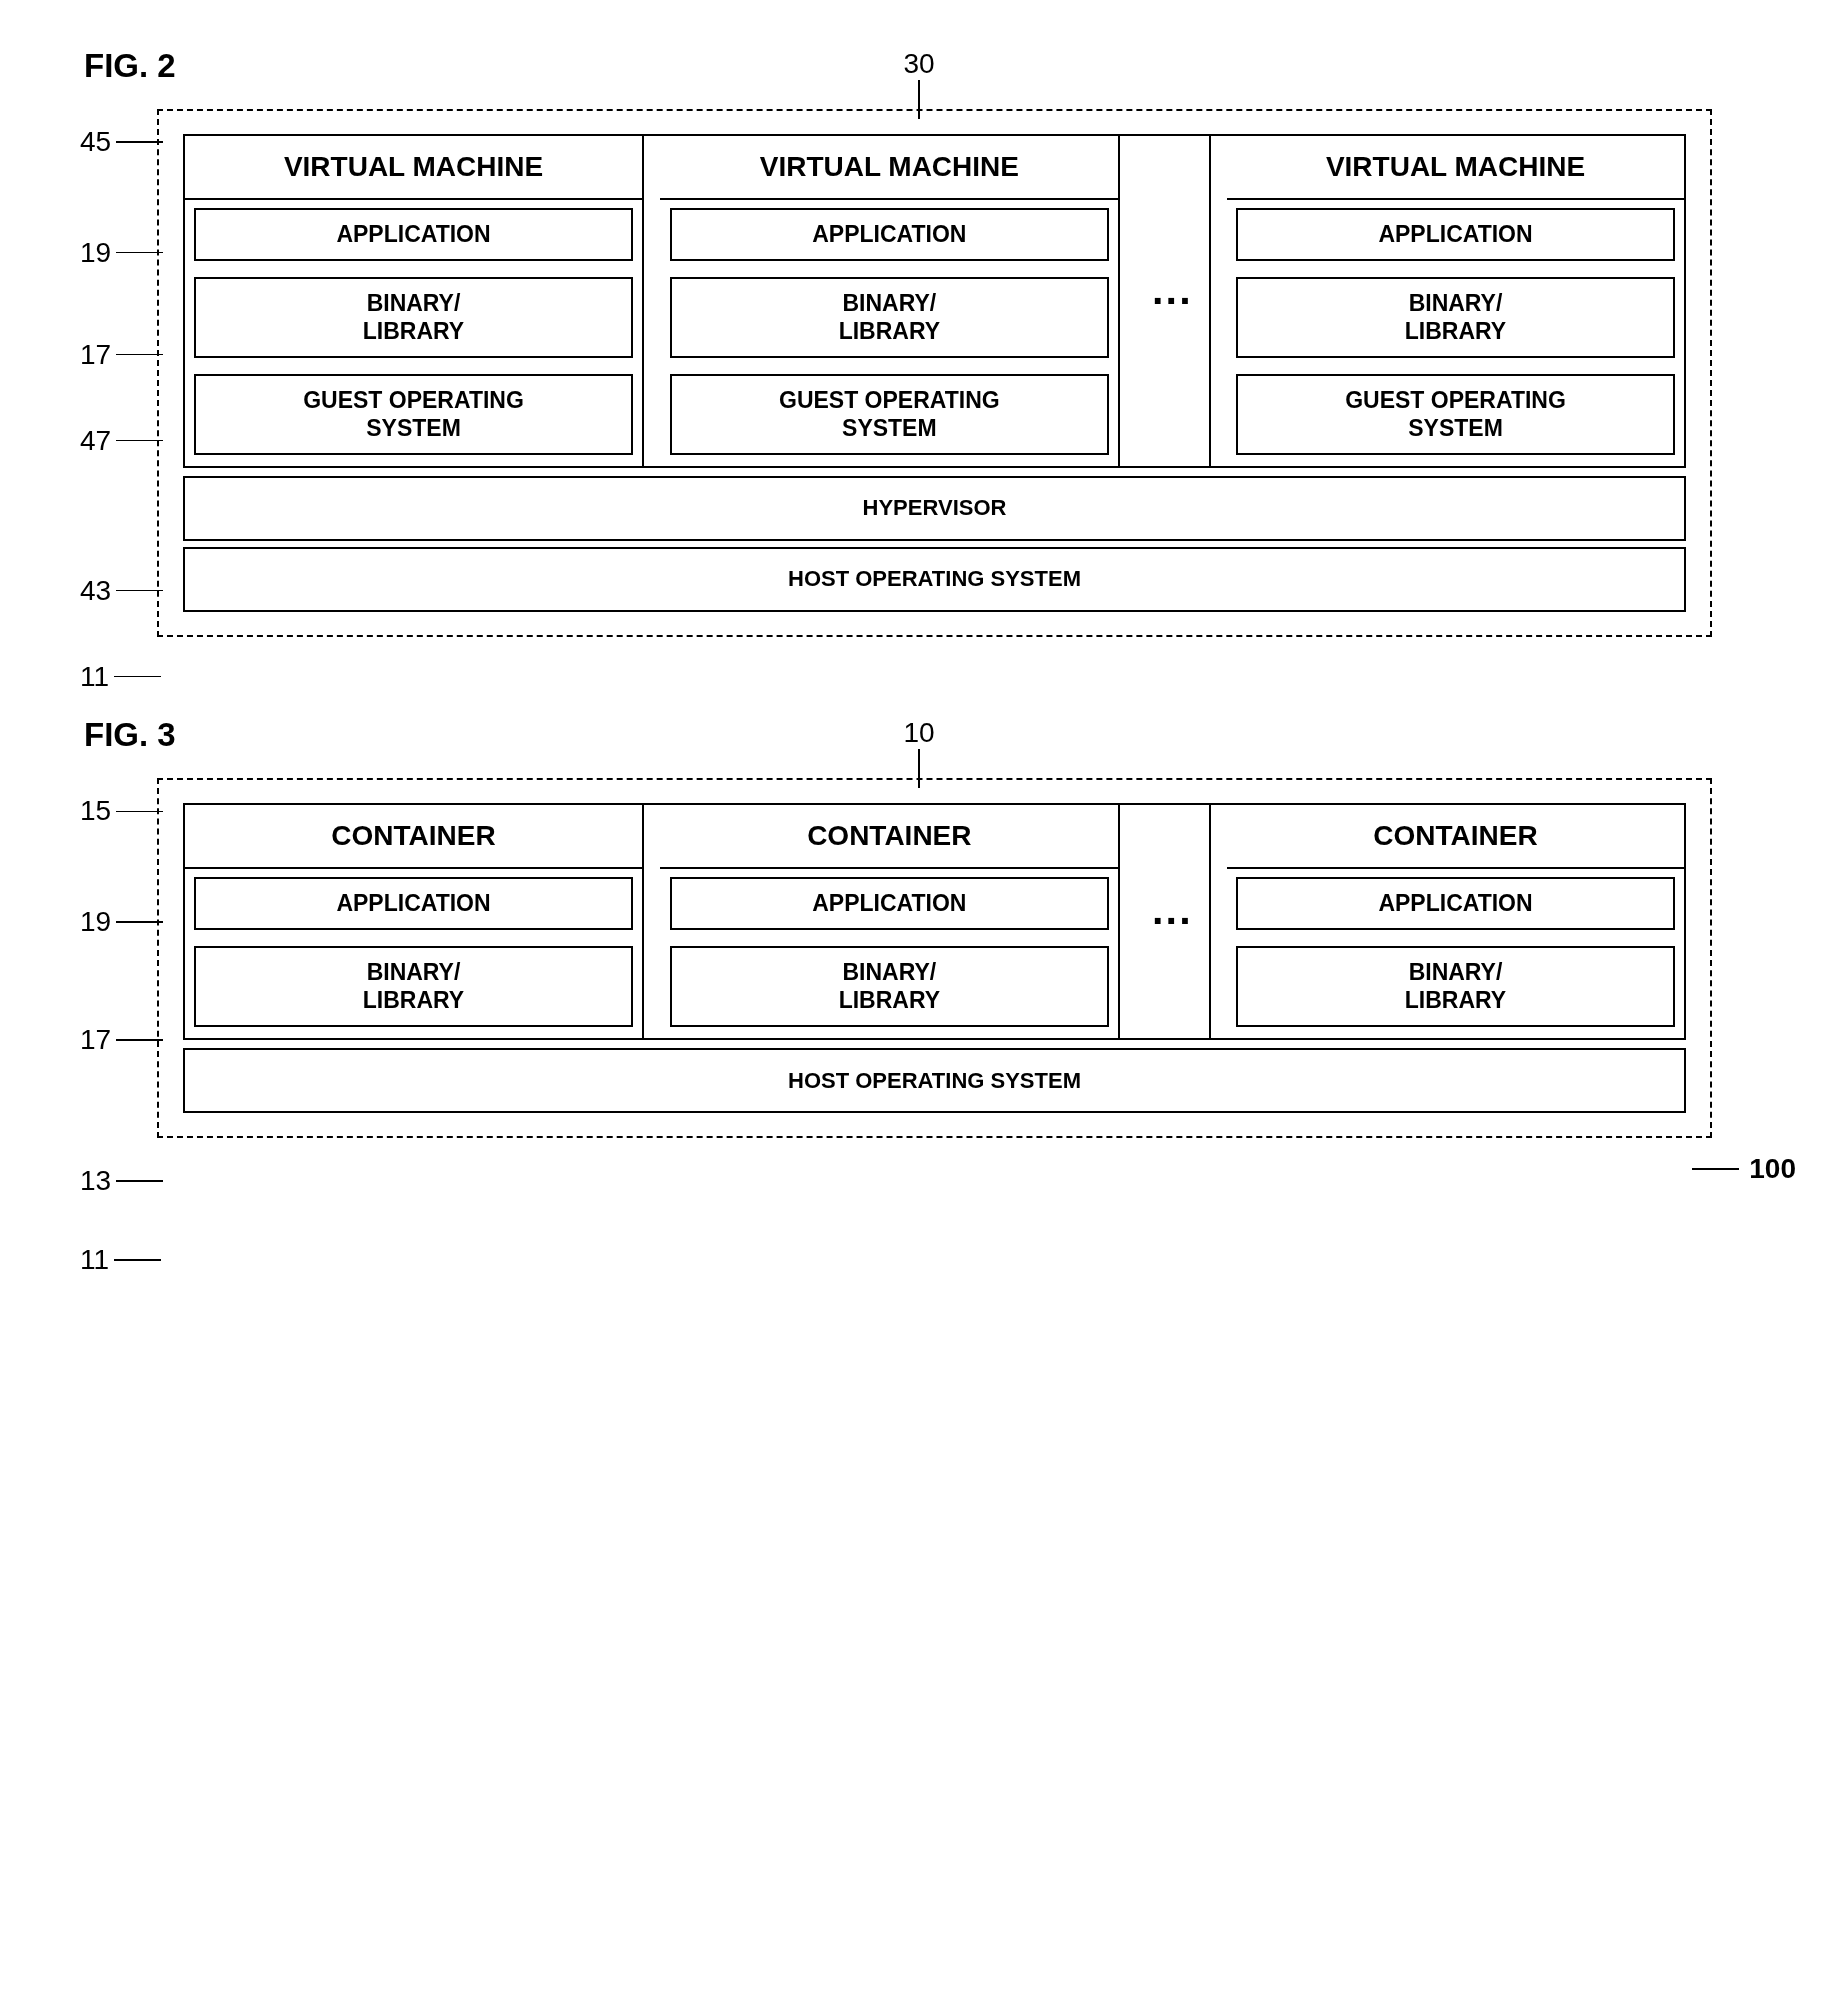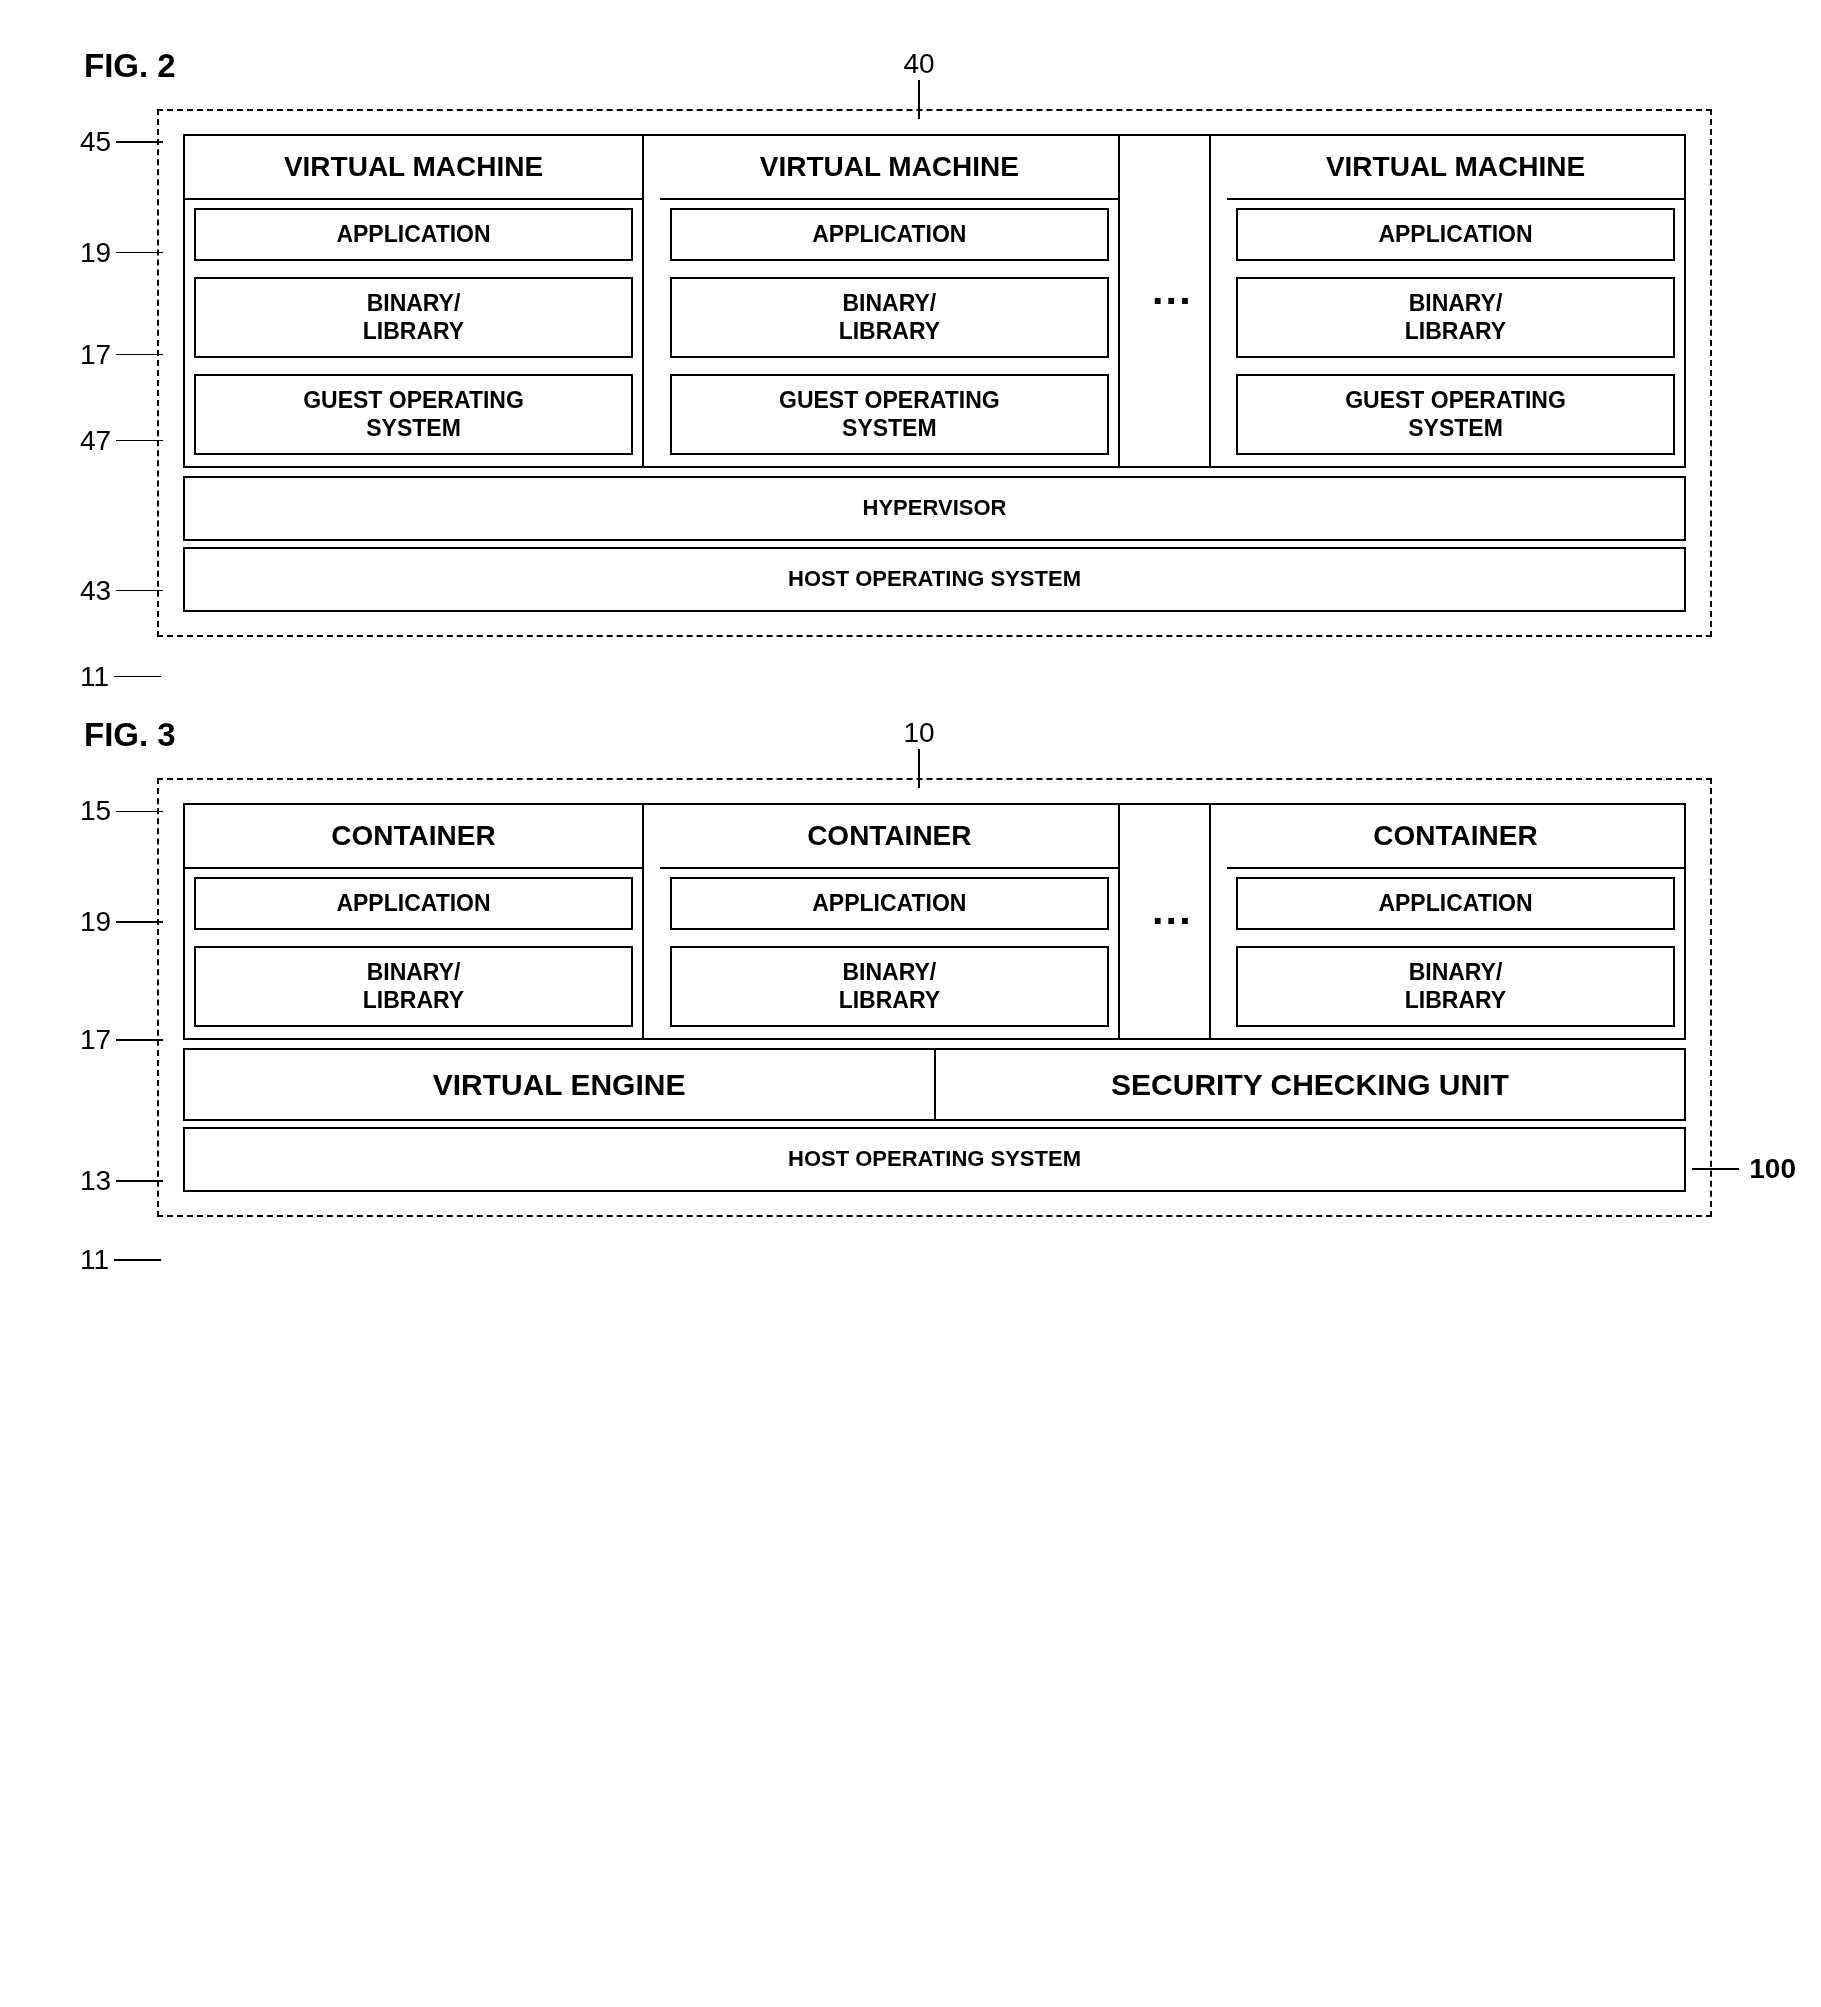--- a/index.html
+++ b/index.html
@@ -149,21 +149,21 @@
   </style>
 </head>
 <body>
 
 <div class="figure-container">
   <div class="figure-label">FIG. 2</div>
 
   <div class="outer-dashed pos-rel">
 
     <div class="top-arrow" style="left: 48%; top: -63px;">
-      <div style="font-size:28px;">40</div>
+      <div style="font-size:28px;">30</div>
       <div class="top-arrow-line"></div>
     </div>
 
     <div class="side-ref" style="top: 15.7px;">
       <span>45</span>
       <div class="side-ref-line"></div>
     </div>
 
     <div class="side-ref" style="top: 126px;">
       <span>19</span>
@@ -279,22 +279,18 @@
 
       <div class="col-ellipsis">···</div>
 
       <div class="col-box" style="border-right:none;">
         <div class="col-header">CONTAINER</div>
         <div class="col-inner-box">APPLICATION</div>
         <div class="col-inner-box" style="margin-bottom:11px;">BINARY/<br>LIBRARY</div>
       </div>
     </div>
 
-    <div class="fig3-mid-row pos-rel">
-      <div class="fig3-mid-left">VIRTUAL ENGINE</div>
-      <div class="fig3-mid-right">SECURITY CHECKING UNIT</div>
-    </div>
 
     <div class="wide-box" style="margin-bottom:23.6px;">HOST OPERATING SYSTEM</div>
 
   </div>
 </div>
 
 
 </body></html>

